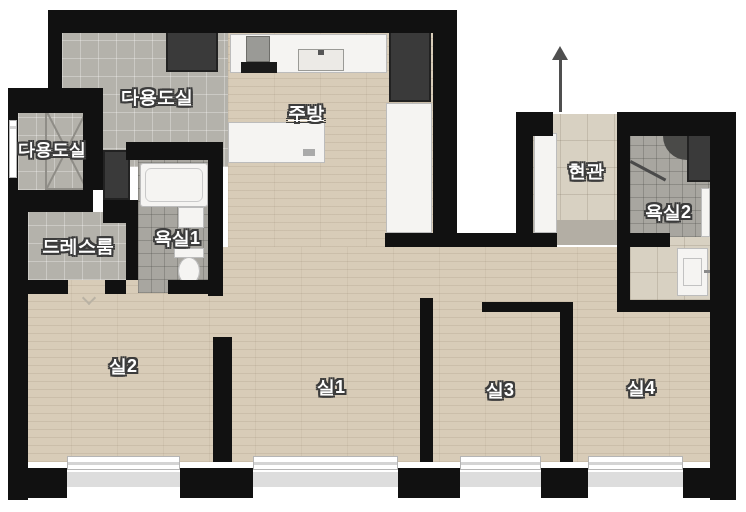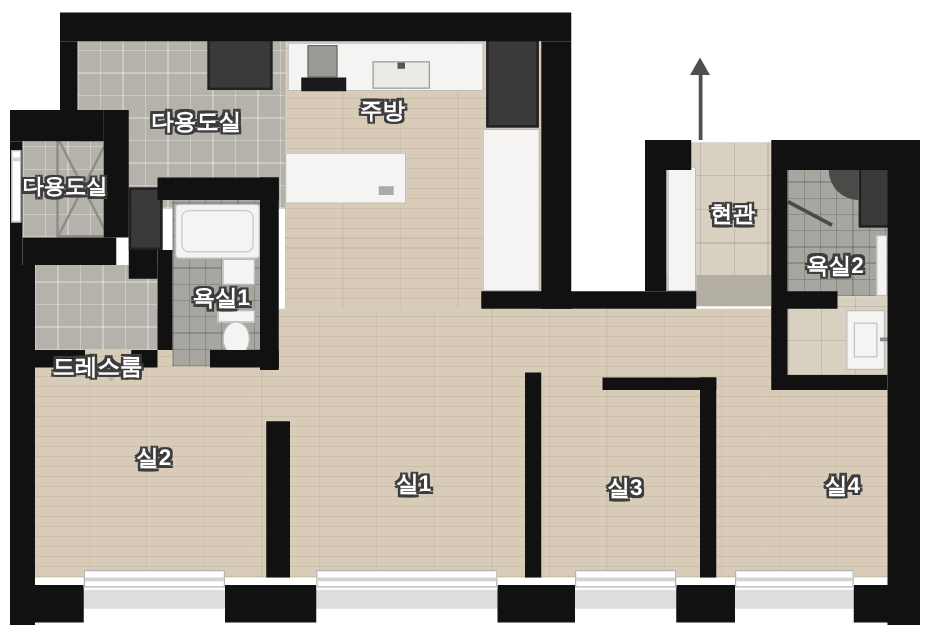--- a/index.html
+++ b/index.html
@@ -149,24 +149,24 @@
   <div class="win" style="left:460px;top:456px;width:81px;height:14px;"></div>
   <div class="win" style="left:588px;top:456px;width:95px;height:14px;"></div>
   <div class="win" style="left:9px;top:120px;width:8px;height:58px;"></div>
 
   <div style="left:552px;top:46px;width:0;height:0;border-left:8px solid transparent;border-right:8px solid transparent;border-bottom:14px solid #4f4f4f;"></div>
   <div style="left:559px;top:58px;width:3px;height:54px;background:#4f4f4f;"></div>
 
   <div style="left:84px;top:293px;width:10px;height:10px;border-right:2px solid #b9b2a4;border-bottom:2px solid #b9b2a4;transform:rotate(45deg);"></div>
 
   <div class="lbl" style="left:157px;top:97px;">다용도실</div>
-  <div class="lbl" style="left:306px;top:88px;">주방</div>
+  <div class="lbl" style="left:306px;top:113px;text-decoration:underline;">주방</div>
   <div class="lbl" style="left:52px;top:149px;font-size:17px;">다용도실</div>
-  <div class="lbl" style="left:78px;top:246px;margin-top:47px;">드레스룸</div>
+  <div class="lbl" style="left:78px;top:246px;">드레스룸</div>
   <div class="lbl" style="left:177px;top:238px;">욕실1</div>
   <div class="lbl" style="left:586px;top:171px;">현관</div>
   <div class="lbl" style="left:668px;top:212px;">욕실2</div>
   <div class="lbl" style="left:123px;top:366px;text-align:right;">실2</div>
   <div class="lbl" style="left:331px;top:387px;">실1</div>
   <div class="lbl" style="left:500px;top:390px;">실3</div>
-  <div class="lbl" style="left:641px;top:388px;margin-left:33px;">실4</div>
+  <div class="lbl" style="left:641px;top:388px;">실4</div>
 
 </div>
 
 </body></html>

